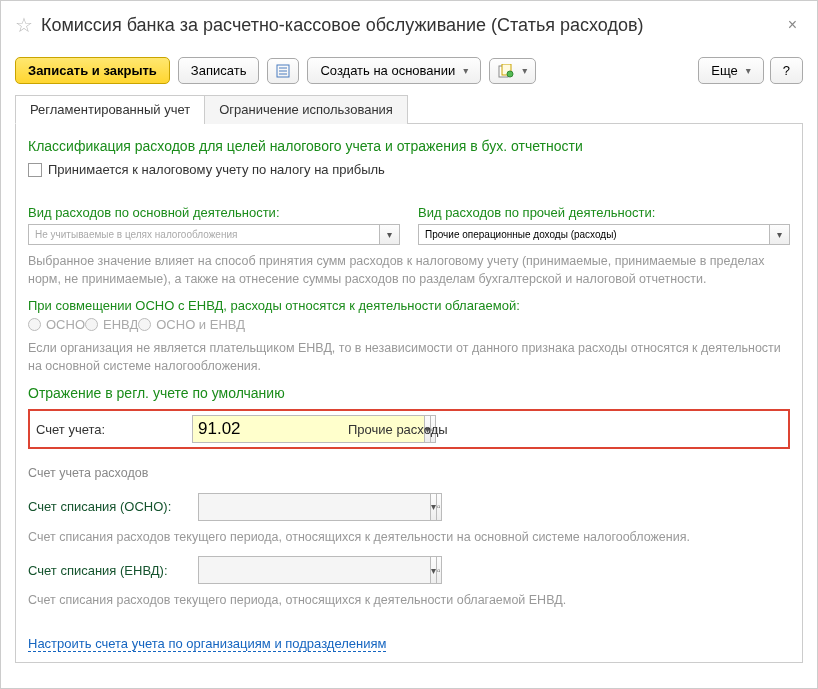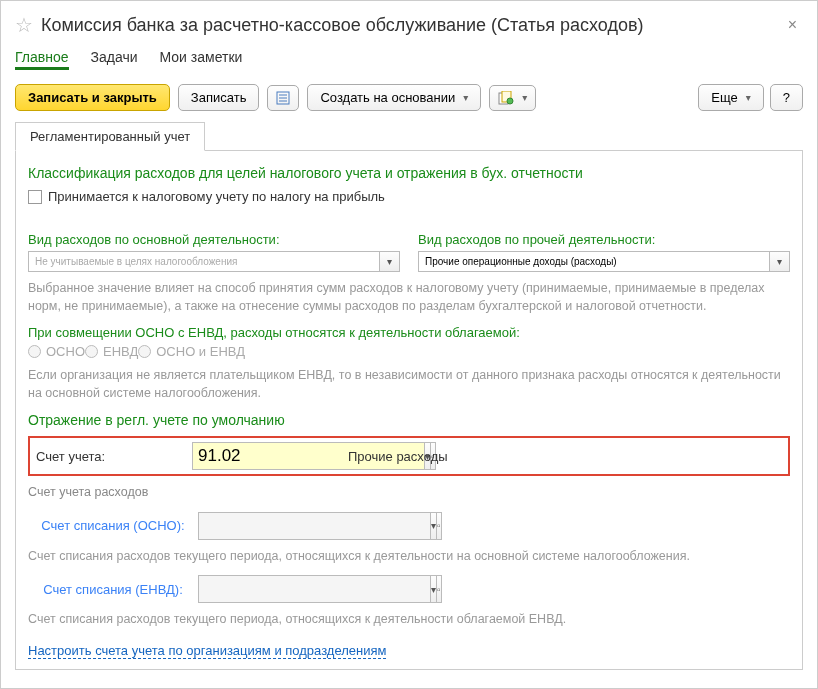--- a/index.html
+++ b/index.html
@@ -193,33 +193,33 @@
   border: 1px solid #bbb;
   border-radius: 50%;
   background: #f5f5f5;
 }
 .hl-box {
   border: 2px solid #d43;
   padding: 4px 6px;
   display: flex;
   align-items: center;
   gap: 6px;
-  margin-bottom: 8px;
+  margin-bottom: 16px;
 }
 .field-grid-row {
   display: flex;
   align-items: center;
   margin-bottom: 8px;
 }
 .lbl {
   width: 170px;
   font-size: 13px;
   color: #333;
 }
-.lbl.muted { color: #3b82f6; text-align: center; }
+.lbl.muted { color: #14532d; }
 .small-input-group {
   display: flex;
   width: 140px;
 }
 .small-input {
   flex: 1;
   border: 1px solid #bbb;
   padding: 3px 5px;
   font-size: 17px;
   background: #fff;
@@ -228,40 +228,35 @@
 .small-input.disabled { background: #f5f5f5; color: #aaa; }
 .after-text {
   margin-left: 10px;
   color: #333;
 }
 .link-text {
   color: #1565c0;
   border-bottom: 1px dashed #1565c0;
   cursor: pointer;
   display: inline-block;
-  margin-top: 4px;
+  margin-top: 16px;
 }
 .icon-list svg { width: 14px; height: 14px; }
 .icon-copy svg { width: 16px; height: 14px; }
 </style>
 </head>
 <body>
 
 <div class="window">
   <div class="titlebar">
     <span class="star-outline">☆</span>
     <span class="title">Комиссия банка за расчетно-кассовое обслуживание (Статья расходов)</span>
     <span class="close-x">×</span>
   </div>
 
-  <div class="nav-tabs">
-    <div class="nav-tab active">Главное</div>
-    <div class="nav-tab">Задачи</div>
-    <div class="nav-tab">Мои заметки</div>
-  </div>
 
   <div class="toolbar">
     <button class="btn btn-primary">Записать и закрыть</button>
     <button class="btn">Записать</button>
     <button class="btn btn-icon icon-list">
       <svg viewBox="0 0 14 14">
           <rect x="1" y="1" width="12" height="12" fill="none" stroke="#4a7cbf" stroke-width="1"></rect>
           <line x1="3" y1="4" x2="11" y2="4" stroke="#4a7cbf"></line>
           <line x1="3" y1="7" x2="11" y2="7" stroke="#4a7cbf"></line>
           <line x1="3" y1="10" x2="11" y2="10" stroke="#4a7cbf"></line>
@@ -276,20 +271,21 @@
         </svg>
     </button>
     <div class="toolbar-right">
       <button class="btn dropdown-arrow">Еще</button>
       <button class="btn">?</button>
     </div>
   </div>
 
   <div class="subtabs">
     <div class="subtab active">Регламентированный учет</div>
+    <div class="subtab">Ограничение использования</div>
   </div>
 
   <div class="content-panel">
 
     <div class="section-title">Классификация расходов для целей налогового учета и отражения в бух. отчетности</div>
 
     <div class="checkbox-row">
       <div class="checkbox"></div>
       <span>Принимается к налоговому учету по налогу на прибыль</span>
     </div>

